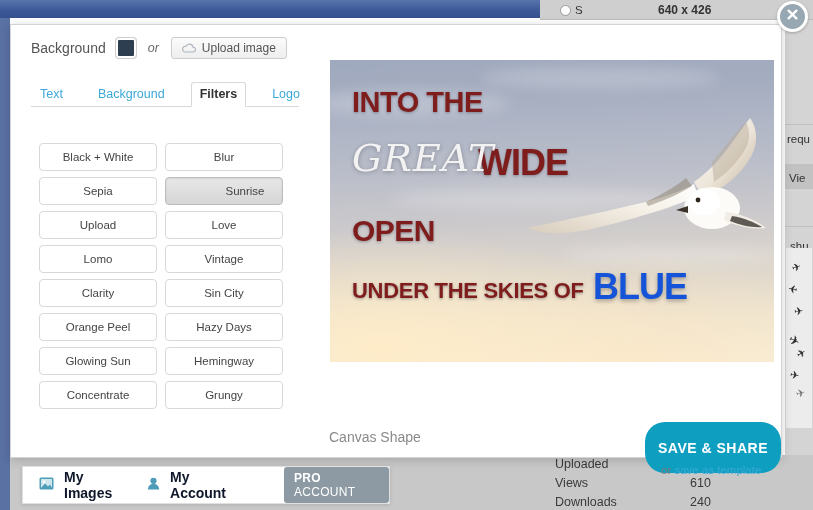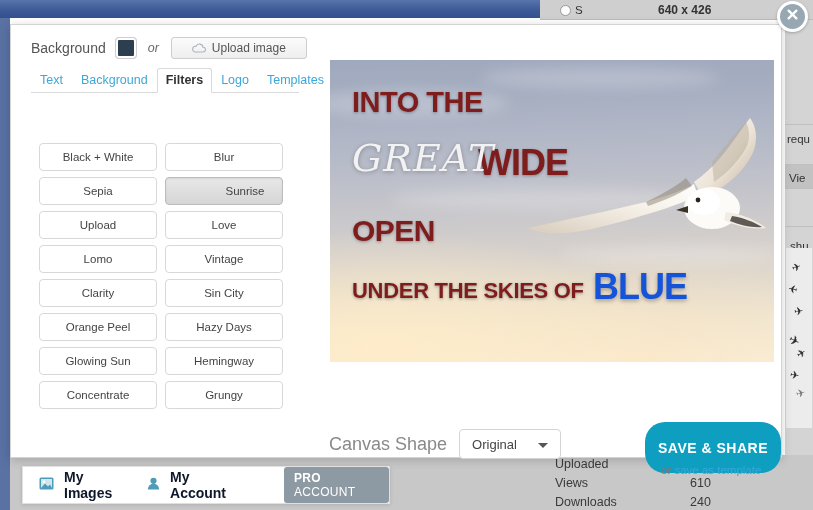--- a/index.html
+++ b/index.html
@@ -95,31 +95,31 @@
   #bg-label { font-size: 14px; color: #555; }
   #color-swatch {
     width: 20px; height: 20px; border-radius: 3px;
     background: #2d3e50; border: 2px solid #fff;
     outline: 1px solid #cfcfcf; box-shadow: 0 0 0 1px #e2e2e2;
     cursor: pointer;
   }
   #or-text { font-size: 12.5px; color: #666; font-style: italic; margin: 0 2px; }
   #upload-btn {
     display: flex; align-items: center; gap: 6px;
-    height: 22px; padding: 0 20px;
+    height: 22px; padding: 0 10px;
     border: 1px solid #cdcdcd; border-radius: 3px;
     background: linear-gradient(180deg,#fbfbfb,#eeeeee);
     font-size: 12px; color: #555; cursor: pointer;
   }
   #upload-btn svg { display:block; }
 
   
   #tabs {
-    position: absolute; left: 20px; top: 42px; width: 268px; height: 26px;
-    display: flex; align-items: flex-end; gap: 0;
+    position: absolute; left: 20px; top: 56px; width: 268px; height: 26px;
+    display: flex; align-items: flex-end; gap: 17px;
     border-bottom: 1px solid #d9d9d9;
   }
   .tab {
     font-size: 12.5px; color: #3aa8d8; padding: 4px 8px 5px;
     cursor: pointer; position: relative; top: 1px;
     border: 1px solid transparent; border-radius: 3px 3px 0 0;
     white-space: nowrap;
   }
   .tab.active {
     color: #333; font-weight: bold; background: #fff;
@@ -199,21 +199,21 @@
     color: #1554d8; letter-spacing: -1px;
     text-shadow: 0 2px 4px rgba(0,0,0,.3);
     margin-left: 11px;
   }
 
   
   #shape-row {
     position: absolute; left: 318px; top: 404px;
     display: flex; align-items: center; gap: 12px;
   }
-  #shape-label { font-size: 18px; color: #8a8a8a; }
+  #shape-label { font-size: 14px; color: #8a8a8a; }
   #shape-select {
     position: relative; width: 102px; height: 30px;
     border: 1px solid #d4d4d4; border-radius: 4px; background: #fff;
     display: flex; align-items: center; cursor: pointer;
   }
   #shape-value { font-size: 13px; color: #444; padding-left: 12px; }
   #shape-caret {
     position: absolute; right: 12px; top: 13px;
     width: 0; height: 0;
     border-left: 5px solid transparent; border-right: 5px solid transparent;
@@ -388,24 +388,20 @@
     <div class="ctext" id="ct-into">INTO THE</div>
     <div class="ctext" id="ct-wide">WIDE</div>
     <div class="ctext" id="ct-great">GREAT</div>
     <div class="ctext" id="ct-open">OPEN</div>
     <div class="ctext" id="ct-under">UNDER THE SKIES OF</div>
     <div class="ctext" id="ct-blue">BLUE</div>
   </div>
 
   <div id="shape-row">
     <span id="shape-label">Canvas Shape</span>
-    <div id="shape-select">
-      <span id="shape-value">Original</span>
-      <span id="shape-caret"></span>
-    </div>
   </div>
 
   <div id="save-btn">SAVE &amp; SHARE</div>
   <div id="save-alt">
     <span>or </span><a>save as template</a>
   </div>
 </div>
 
 <div id="footer">
   <div class="foot-link">

